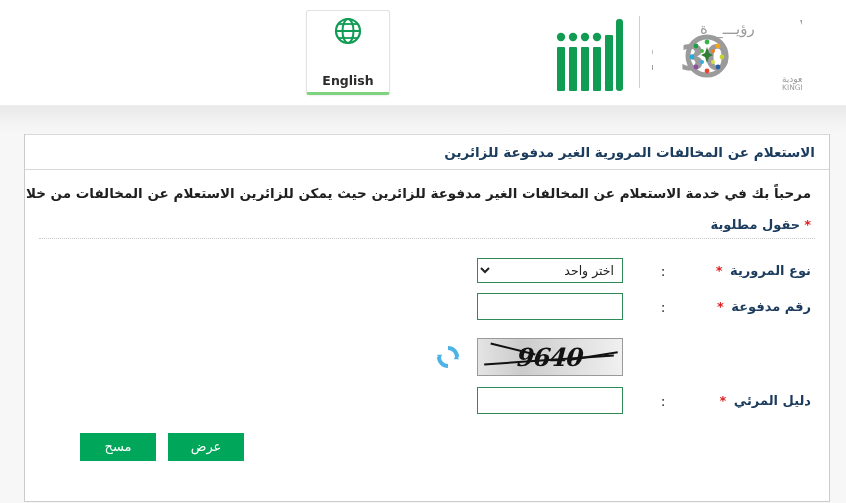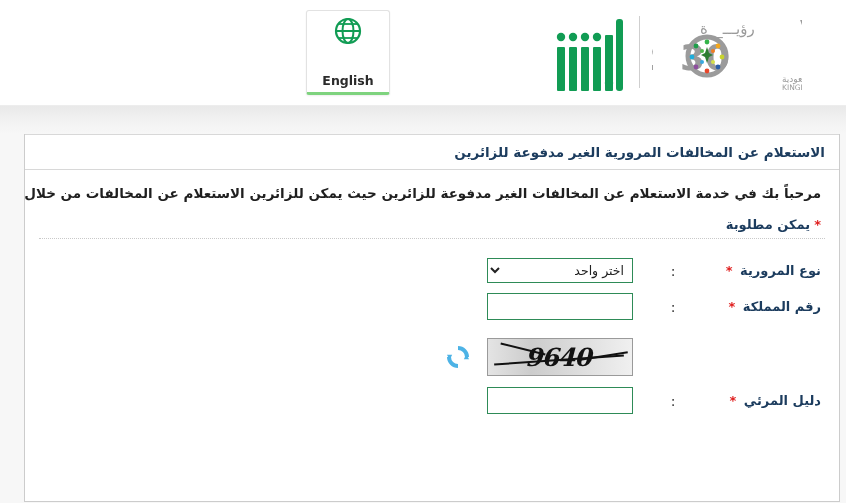--- a/index.html
+++ b/index.html
@@ -94,21 +94,21 @@
   }
 
   
   .page-body {
     background: #f7f7f7;
     padding: 0;
     height: 370px;
     box-sizing: border-box;
   }
   .panel {
-    margin: 0 6px 0 24px;
+    margin: 0 16px 0 24px;
     background: #ffffff;
     border: 1px solid #cccccc;
     border-top: none;
     box-sizing: border-box;
     height: 368px;
   }
   .panel-title {
     height: 34px;
     line-height: 34px;
     border-bottom: 1px solid #d8d8d8;
@@ -355,21 +355,21 @@
 <div class="gray-strip"></div>
 
 <div class="page-body">
   <div class="panel">
 
     <div class="panel-title">الاستعلام عن المخالفات المرورية الغير مدفوعة للزائرين</div>
 
     <div class="panel-desc">مرحباً بك في خدمة الاستعلام عن المخالفات الغير مدفوعة للزائرين حيث يمكن للزائرين الاستعلام عن المخالفات من خلال رقم الحدود أو رقم الوثيقة</div>
 
     <div class="required-note">
-      <span class="star">*</span><span>يمكن مطلوبة</span>
+      <span class="star">*</span><span>حقول مطلوبة</span>
     </div>
 
     <div class="dotted-sep"></div>
 
     <div class="form-area">
 
       <div class="form-row">
         <div class="f-label">
           <span>نوع المرورية</span>
           <span class="star">*</span>
@@ -377,21 +377,21 @@
         <div class="f-colon">:</div>
         <div class="f-field">
           <select class="doc-type">
             <option>اختر واحد</option>
           </select>
         </div>
       </div>
 
       <div class="form-row">
         <div class="f-label">
-          <span>رقم المملكة</span>
+          <span>رقم مدفوعة</span>
           <span class="star">*</span>
         </div>
         <div class="f-colon">:</div>
         <div class="f-field">
           <input class="text-box" type="text" value="" style="">
         </div>
       </div>
 
       <div class="captcha-row">
         <div class="captcha-spacer"></div>
@@ -420,17 +420,19 @@
           <span>دليل المرئي</span>
           <span class="star">*</span>
         </div>
         <div class="f-colon">:</div>
         <div class="f-field">
           <input class="text-box" type="text" value="" style="">
         </div>
       </div>
 
       <div class="btn-row">
+        <button class="gbtn">عرض</button>
+        <button class="gbtn">مسح</button>
       </div>
 
     </div>
   </div>
 </div>
 
 </body></html>

